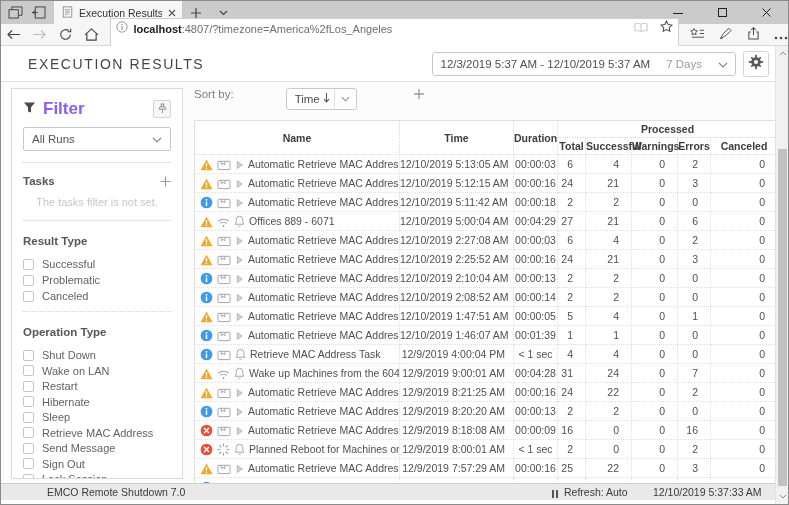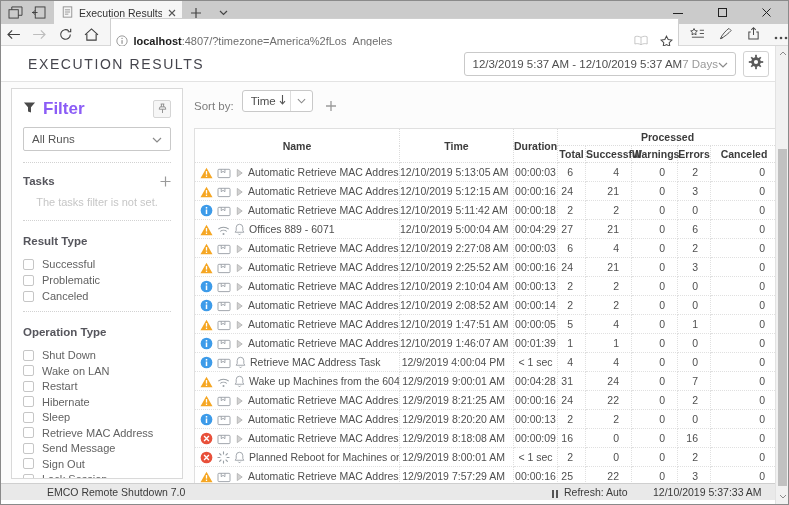--- a/index.html
+++ b/index.html
@@ -19,33 +19,33 @@
   .tab-close { color:#555; font-size:11px; cursor:default; }
   .newtab, .tablist { display:flex; align-items:center; padding:0 9px; color:#444; }
   .win-controls { margin-left:auto; display:flex; align-items:center; }
   .win-btn { width:44px; height:23px; display:flex; align-items:center; justify-content:center; color:#222; }
 
   
   .addressbar { position:absolute; left:0; top:23px; right:0; height:22px; background:#f6f6f6;
                 display:flex; align-items:center; border-bottom:1px solid #d8d8d8; }
   .nav-ico { width:26px; height:20px; display:flex; align-items:center; justify-content:center; }
   .urlbox { height:17px; width:572px; margin-left:6px; background:#fff; border:1px solid #cfcfcf;
-            display:flex; align-items:flex-start; padding:16px 5px; font-size:11px; }
+            display:flex; align-items:flex-end; padding:16px 5px; font-size:11px; }
   .url-host { color:#1b1b1b; font-weight:bold; }
   .url-rest { color:#6e6e6e; }
   .urlbox .spacer { flex:1; }
   .bar-right { display:flex; align-items:center; margin-left:10px; gap:14px; }
 
   
   .appheader { position:absolute; left:0; top:45px; right:13px; height:36px; background:#fff;
                border-bottom:1px solid #e3e3e3; display:flex; align-items:center; }
   .page-title { margin-left:27px; font-size:14px; letter-spacing:1.6px; color:#45454d; }
   .header-right { margin-left:auto; display:flex; align-items:center; gap:7px; margin-right:6px; }
   .daterange { height:24px; border:1px solid #c9c9c9; border-radius:3px; background:#fff;
-               display:flex; align-items:center; padding:0 7px; gap:0; font-size:11.5px; color:#4e4e4e; }
+               display:flex; align-items:center; padding:0 7px; gap:16px; font-size:11.5px; color:#4e4e4e; }
   .range-preset { color:#9a9a9a; }
   .gear-btn { width:26px; height:26px; border:1px solid #d2d2d2; border-radius:3px; background:#fff;
               display:flex; align-items:center; justify-content:center; }
 
   
   .content { position:absolute; left:0; top:81px; right:13px; bottom:17px; background:#fcfcfc; overflow:hidden; }
 
   .sidebar { position:absolute; left:10px; top:6px; width:172px; height:391px; background:#fff;
              border:1px solid #d9d9d9; overflow:hidden; padding:0 11px; }
   .filter-head { display:flex; align-items:center; height:32px; margin-top:4px; }
@@ -60,29 +60,29 @@
   .side-sec-title { font-size:11.5px; font-weight:bold; color:#55555c; }
   .plus-btn { margin-left:auto; display:flex; align-items:center; }
   .empty-note { font-size:11px; color:#c6c6c6; text-align:center; margin:1px 0 12px; }
   .check-row { display:flex; align-items:center; margin-bottom:4px; height:12px; }
   .checkbox { width:11px; height:11px; border:1px solid #c6c6c6; border-radius:2px; background:#fff; flex:0 0 auto; }
   .check-label { font-size:11px; color:#626262; margin-left:8px; white-space:nowrap; }
   .oplist .check-row { margin-bottom:3.5px; }
 
   
   .main { position:absolute; left:193px; top:0; width:583px; }
-  .sortrow { display:flex; align-items:flex-end; height:24px; margin-top:6px; }
+  .sortrow { display:flex; align-items:flex-start; height:24px; margin-top:6px;gap:44px; }
   .sort-label { font-size:11.5px; color:#7d7d7d; }
   .sort-select { height:22px; border:1px solid #c9c9c9; border-radius:3px; background:#fff;
                  display:flex; align-items:center; margin-left:8px; font-size:11.5px; color:#4e4e4e; }
   .sort-value { padding:0 4px 0 8px; display:flex; align-items:center; gap:3px; }
   .sort-chev { border-left:1px solid #ddd; padding:0 6px; display:flex; align-items:center; height:100%; }
   .sort-plus { margin-left:12px; display:flex; align-items:center; }
 
-  table.results { margin-top:16px; border-collapse:collapse; table-layout:fixed; width:583px;
+  table.results { margin-top:8px; border-collapse:collapse; table-layout:fixed; width:583px;
                   background:#fff; border:1px solid #e0e0e0; }
   .results th { font-size:10.5px; font-weight:bold; color:#3c3c3c; height:17px;
                 border:1px dotted #dcdcdc; background:#fff; text-align:center; }
   .results td { font-size:10.5px; color:#4f4f4f; height:19px; border-right:1px dotted #e0e0e0;
                 border-bottom:1px dotted #e0e0e0; white-space:nowrap; overflow:hidden; }
   .c-name { padding-left:5px; }
   .c-name .rowicon { display:inline-block; vertical-align:middle; margin-right:4px; }
   .c-name .rowicon svg { display:inline-block; vertical-align:middle; }
   .rowname { vertical-align:middle; }
   .c-time { text-align:right; padding-right:8px; }

